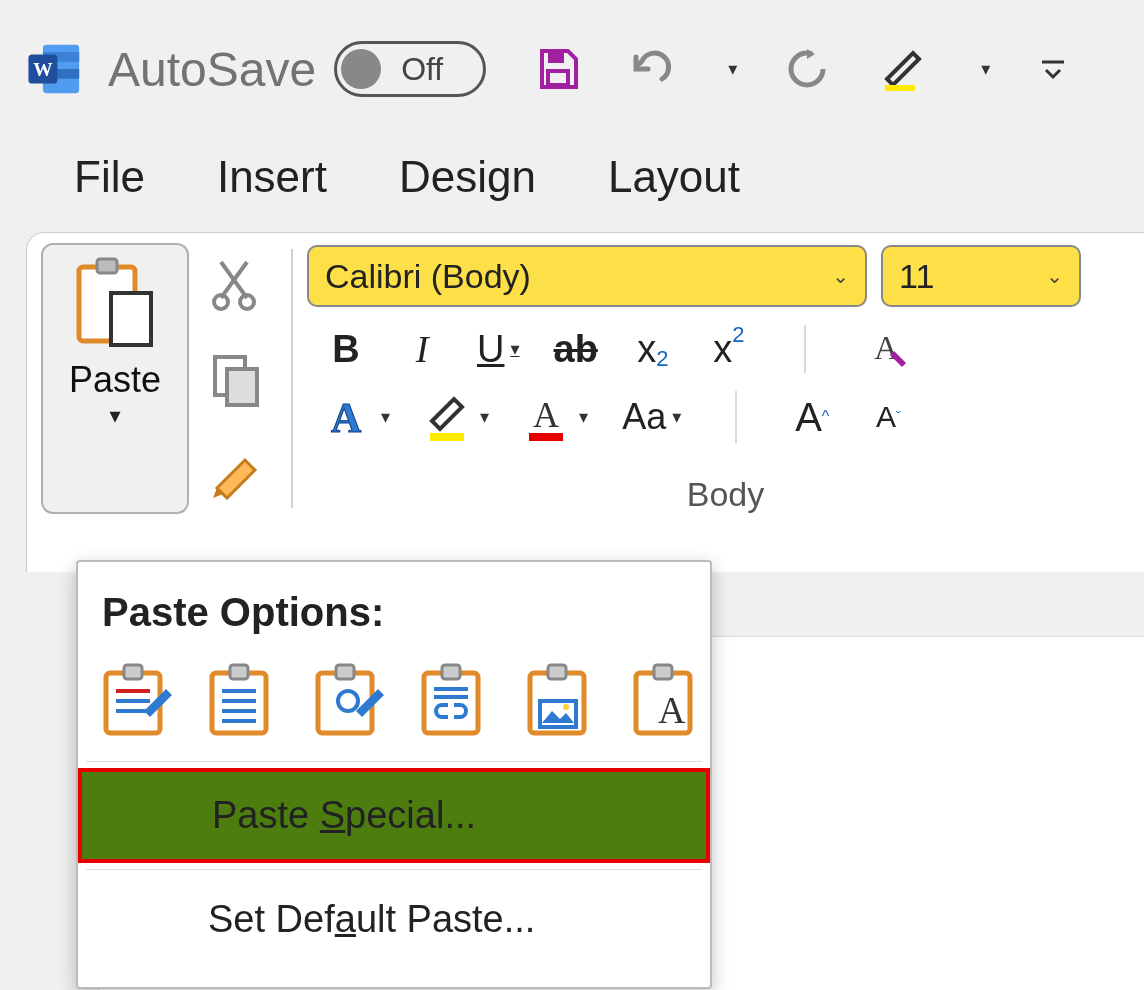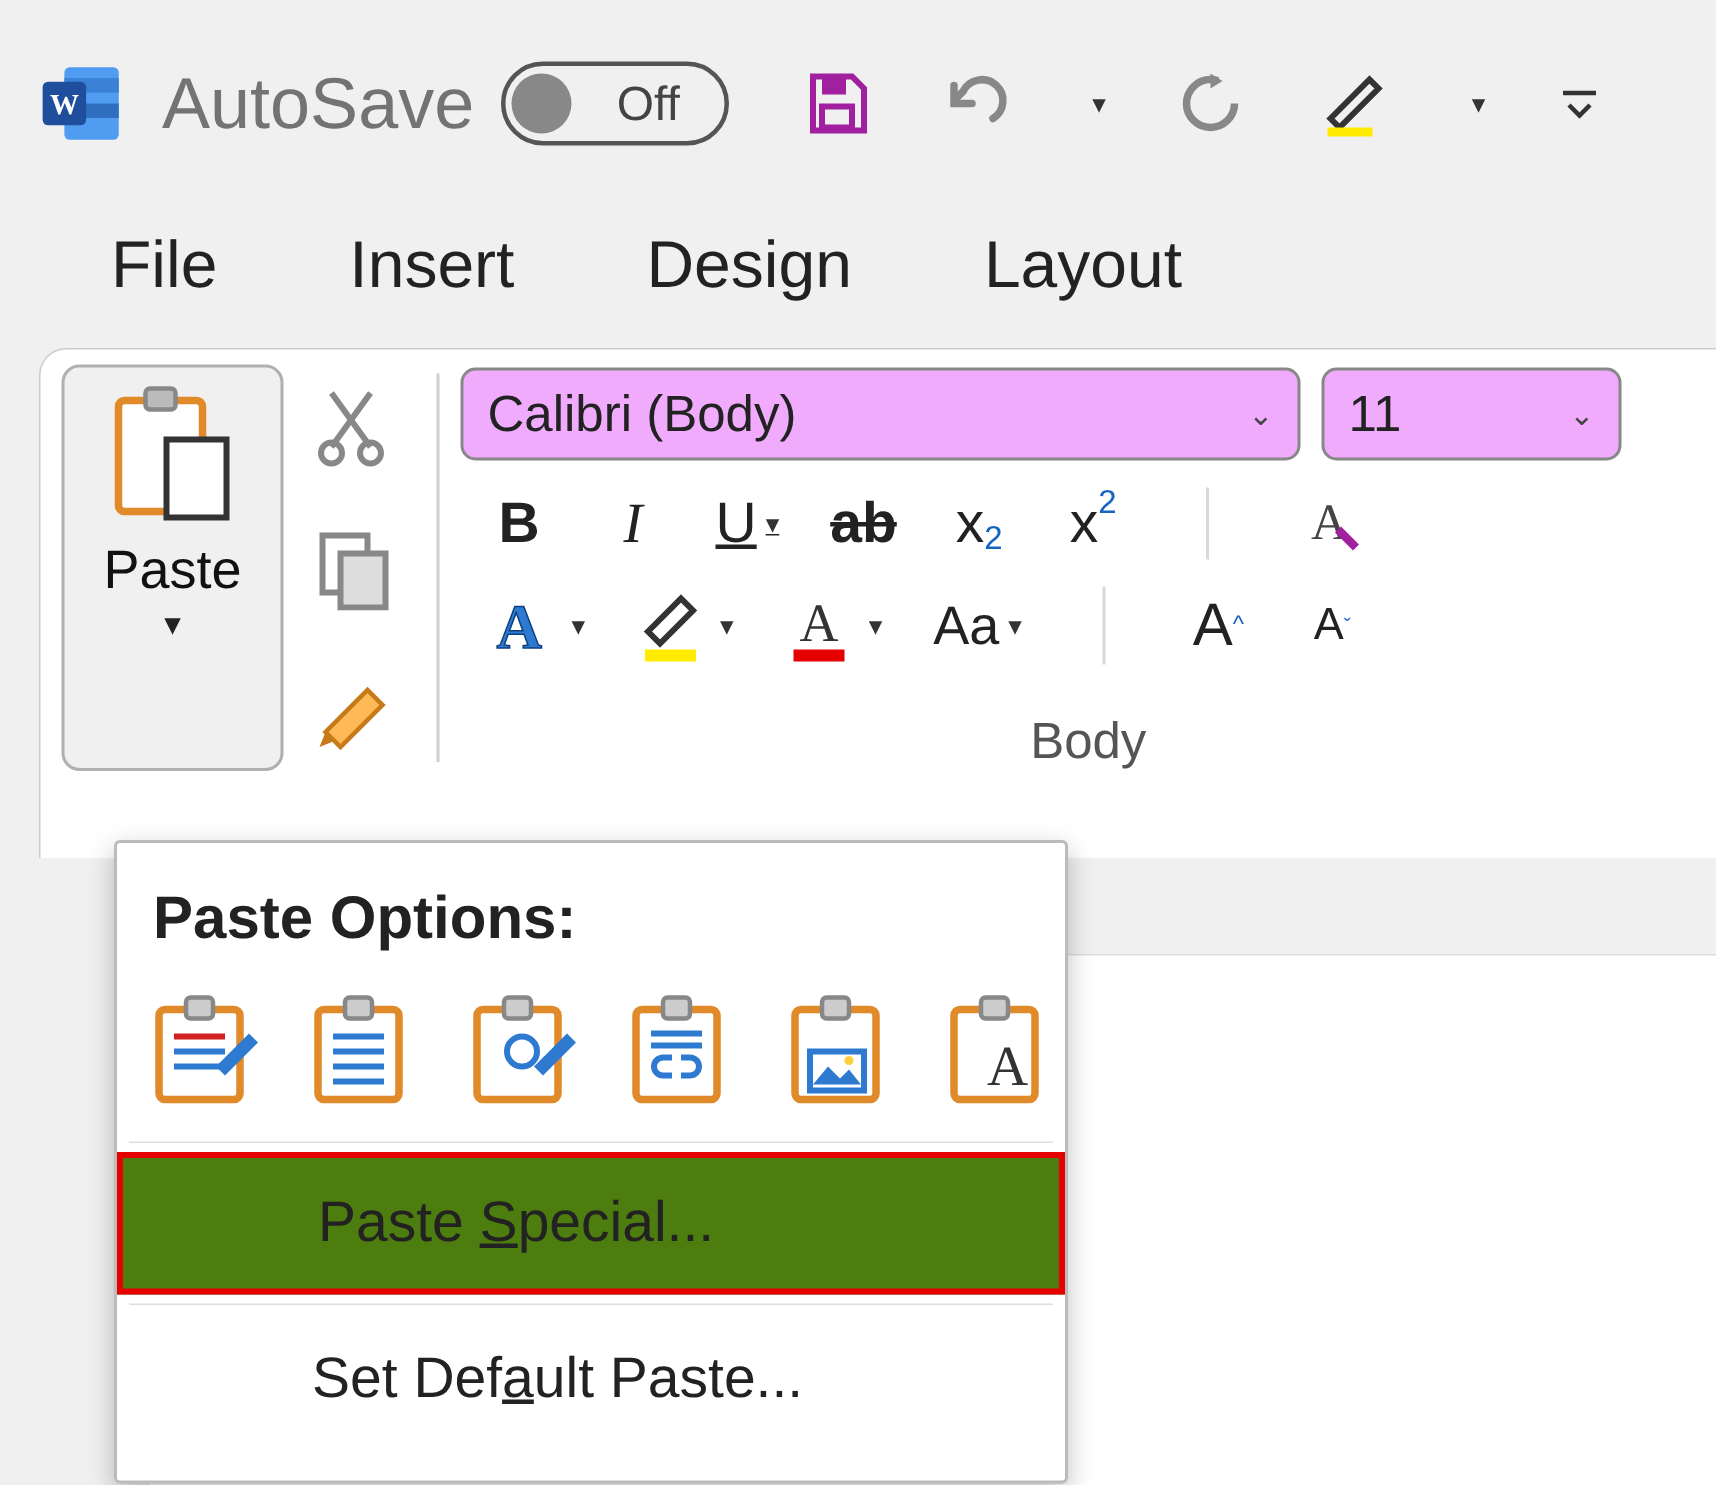--- a/index.html
+++ b/index.html
@@ -40,39 +40,39 @@
     margin-left: -6px;
   }
   .toggle .knob {
     width: 40px; height: 40px;
     border-radius: 50%;
     background: #888;
   }
   .toggle .tlabel {
     font-size: 32px;
     color: #444;
-    margin-left: 30px;
+    margin-left: 20px;
   }
   .qat {
     display: flex;
     align-items: center;
     gap: 38px;
     margin-left: 20px;
   }
   .qat-btn {
     display: inline-flex;
     align-items: center;
     justify-content: center;
     padding: 4px;
     cursor: pointer;
   }
   
   .tabs {
     display: flex;
-    gap: 80px;
+    gap: 64px;
     padding: 16px 40px 0 70px;
     font-size: 44px;
   }
   .tab {
     padding: 6px 4px 14px 4px;
     cursor: pointer;
     color: #222;
   }
   .tab.active {
     font-weight: 600;
@@ -138,21 +138,21 @@
   }
   .combo-row { display: flex; gap: 14px; }
   .combo {
     border: 2px solid #888;
     border-radius: 10px;
     height: 62px;
     display: flex;
     align-items: center;
     padding: 0 16px;
     font-size: 34px;
-    background: #f0abfc;
+    background: #fde047;
     cursor: pointer;
     position: relative;
   }
   .combo.font { width: 560px; }
   .combo.size { width: 200px; justify-content: space-between; }
   .combo .dd {
     margin-left: auto;
     font-size: 20px;
     color: #444;
   }

